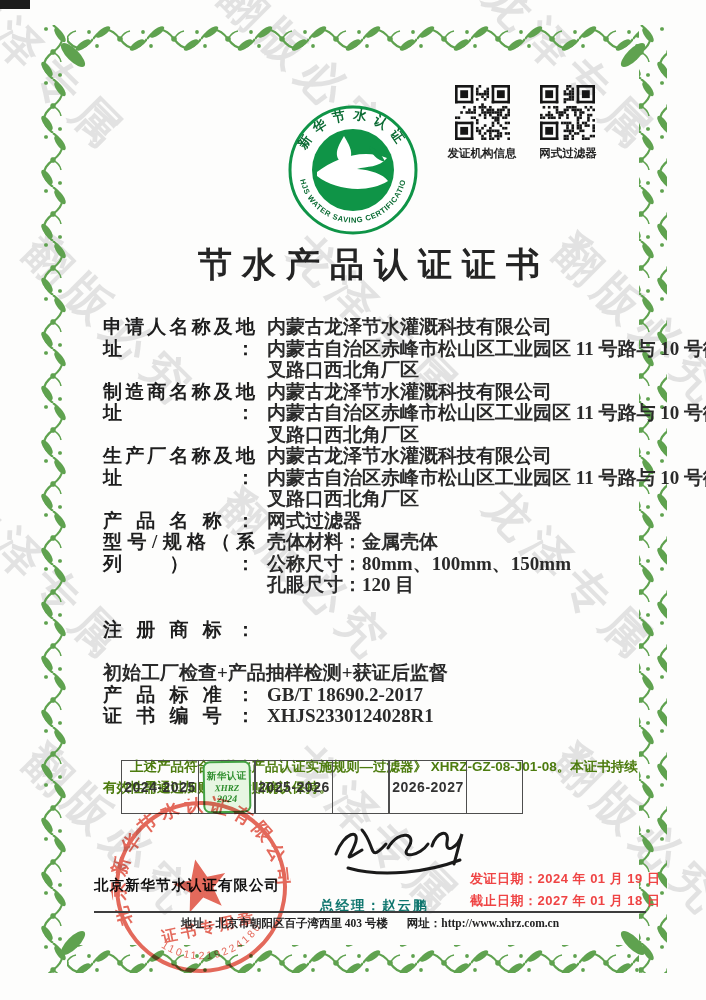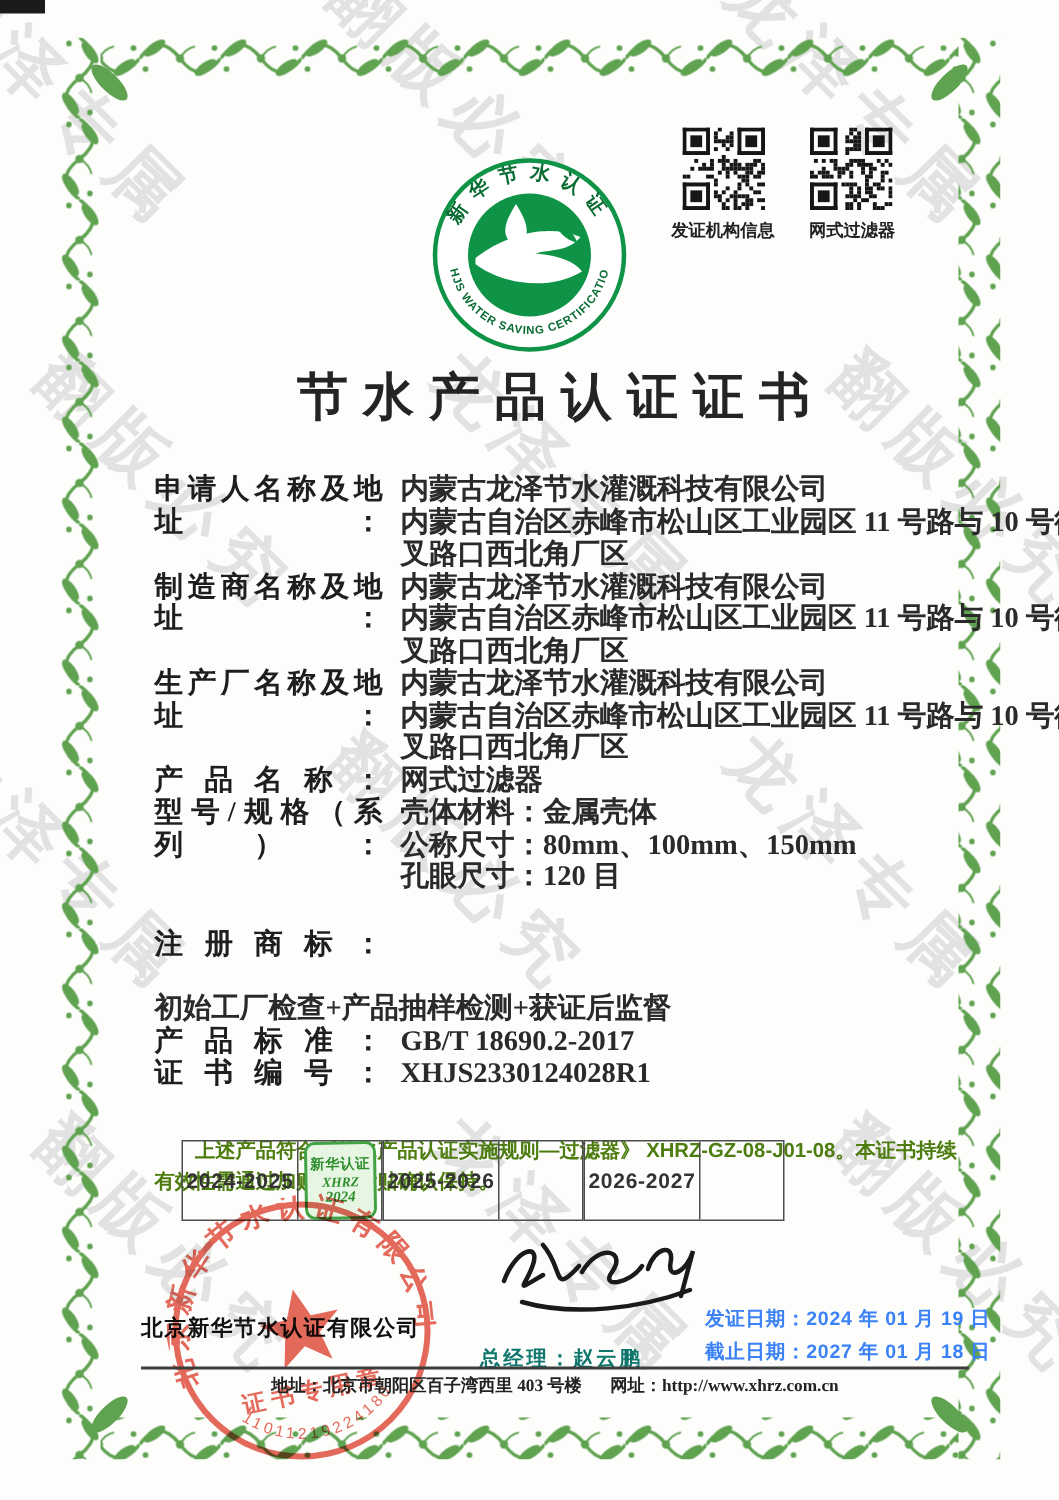--- a/index.html
+++ b/index.html
@@ -33,21 +33,21 @@
   .ybox .scell{width:55px;border-left:1.5px solid #4e4e4e;display:flex;align-items:center;justify-content:center;}
   .sticker{width:44px;height:48px;border:2px solid #43a243;border-radius:7px;background:#e7f6e2;
            display:flex;flex-direction:column;align-items:center;justify-content:center;transform:rotate(-1deg);
            color:#2e8e2e;line-height:1.25;}
   .sticker .s1{font:bold 9.5px "Liberation Sans",sans-serif;letter-spacing:.5px;}
   .sticker .s2{font:italic bold 9px "Liberation Serif",serif;}
   .sticker .s3{font:italic bold 10px "Liberation Serif",serif;}
   
   .company{position:absolute;left:94px;top:876px;font:bold 14.5px "Liberation Sans",sans-serif;color:#111;letter-spacing:1px;}
   .manager{position:absolute;left:320px;top:897px;font-size:13.5px;font-weight:600;letter-spacing:2px;color:#0f766e;}
-  .dates{position:absolute;left:470px;top:868px;font:bold 13px "Liberation Sans",sans-serif;line-height:22px;color:#3b82f6;letter-spacing:.5px;}
+  .dates{position:absolute;left:470px;top:868px;font:bold 13px "Liberation Sans",sans-serif;line-height:22px;color:#ef4444;letter-spacing:.5px;}
   .rule{position:absolute;left:94px;top:911px;width:552px;height:1.5px;background:#3d3d3d;}
   .addrline{position:absolute;left:94px;top:916px;width:552px;text-align:center;
             font-size:11.5px;font-weight:600;color:#222;white-space:nowrap;}
   .addrline span{margin:0 8px;}
   .stampwrap{position:absolute;left:112px;top:798px;width:178px;height:178px;
              mix-blend-mode:multiply;opacity:.82;transform:rotate(-12deg);}
   .sigwrap{position:absolute;left:328px;top:820px;}
 </style>
 </head>
 <body>

